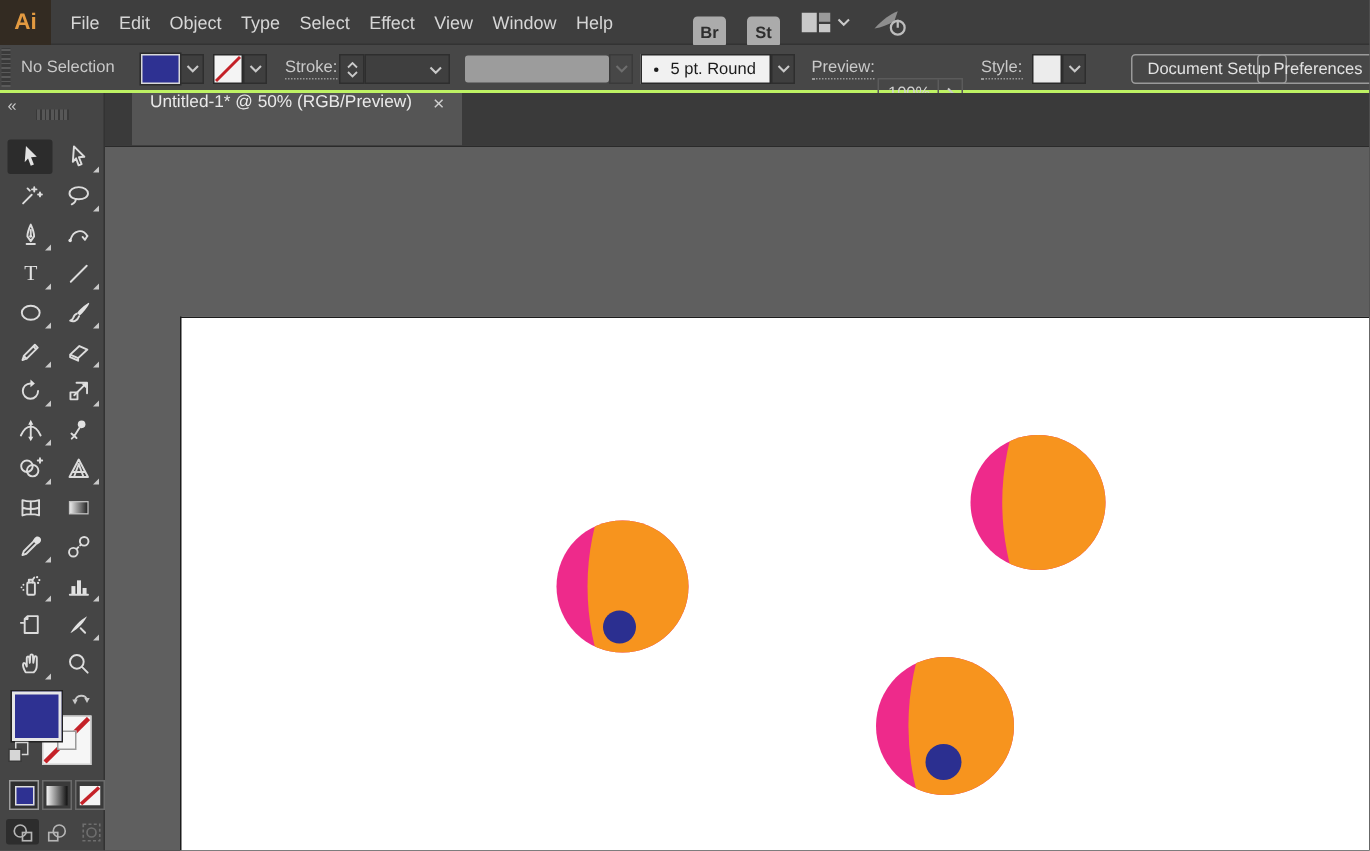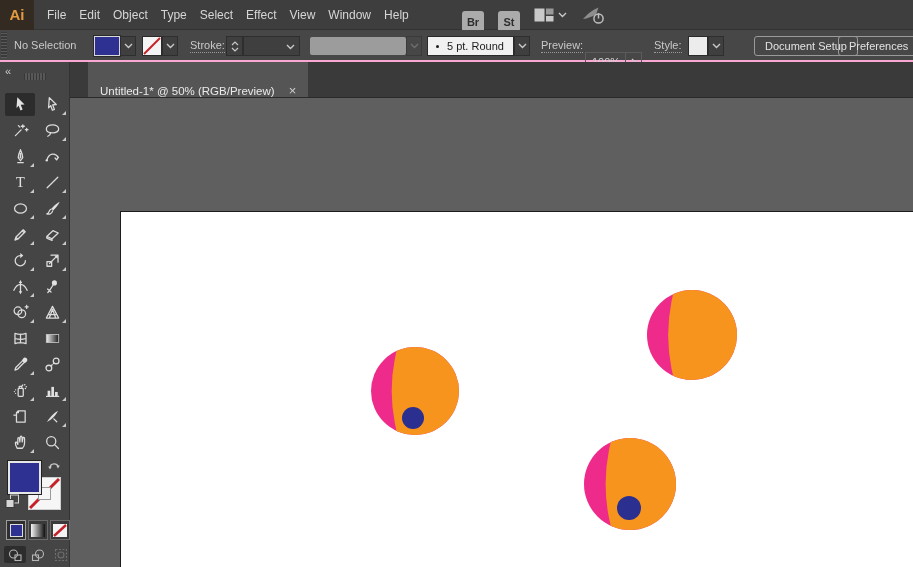--- a/index.html
+++ b/index.html
@@ -12,21 +12,21 @@
   .ai-logo{width:34px;height:30px;background:#332B22;color:#E39A41;font-weight:bold;
            font-size:15px;display:flex;align-items:center;justify-content:center;flex:0 0 auto;}
   .menus{display:flex;gap:13px;padding-left:13px;}
   .menu-item{color:#D6D6D6;font-size:12px;cursor:default;white-space:nowrap;}
   .mb-right{position:absolute;left:462px;top:0;height:30px;display:flex;align-items:center;gap:14px;}
   .sq-btn{width:22px;height:21px;background:#ABABAB;color:#2E2E2E;border-radius:3px;
           font-size:11px;font-weight:bold;display:flex;align-items:center;justify-content:center;margin-top:13px;}
   .ws-wrap{display:flex;align-items:center;gap:4px;}
   
   .controlbar{position:absolute;left:0;top:30px;width:913px;height:32px;background:#474747;
-              border-bottom:2px solid #f9a8d4;box-sizing:border-box;}
+              border-bottom:2px solid #bef264;box-sizing:border-box;}
   .cb-grip{position:absolute;left:1px;top:2px;width:6px;height:26px;
            background:repeating-linear-gradient(0deg,#5a5a5a 0 1px,#3a3a3a 1px 3px);}
   .cb-label{position:absolute;top:9px;color:#C9C9C9;font-size:11px;}
   .cb-link{border-bottom:1px dotted #9a9a9a;padding-bottom:1px;}
   .chev-btn{position:absolute;top:6px;width:16px;height:20px;background:#3F3F3F;
             border:1px solid #2E2E2E;box-sizing:border-box;display:flex;align-items:center;justify-content:center;}
   .fill-sw{position:absolute;left:94px;top:6px;width:26px;height:20px;border:1px solid #D8D8D8;
            outline:1px solid #2A2A2A;box-sizing:border-box;}
   .none-sw{position:absolute;left:142px;top:6px;width:20px;height:20px;background:#F4F4F4;
            border:1px solid #2A2A2A;box-sizing:border-box;}
@@ -46,21 +46,21 @@
   .opacity-box span{padding-left:6px;flex:1;}
   .opacity-arrow{width:15px;height:100%;border-left:1px solid #5B5B5B;display:flex;align-items:center;justify-content:center;}
   .style-sw{position:absolute;left:688px;top:6px;width:20px;height:20px;background:#ECECEC;
             border:1px solid #2A2A2A;box-sizing:border-box;}
   .cb-button{position:absolute;top:6px;height:20px;border:1px solid #9A9A9A;border-radius:3px;
              color:#E2E2E2;font-size:11px;background:transparent;display:flex;align-items:center;
              justify-content:center;padding:0 10px;box-sizing:border-box;}
   
   .tabbar{position:absolute;left:70px;top:62px;width:843px;height:35px;background:#3A3A3A;}
   .tab{position:absolute;left:18px;top:0;height:35px;background:#555555;display:flex;
-       align-items:flex-end;gap:14px;padding:0 12px;color:#EAEAEA;font-size:11.5px;}
+       align-items:flex-start;gap:14px;padding:0 12px;color:#EAEAEA;font-size:11.5px;}
   .tab-close{color:#CFCFCF;font-size:13px;line-height:1;}
   
   .toolpanel{position:absolute;left:0;top:62px;width:70px;height:505px;background:#454545;
              border-right:1px solid #333;box-sizing:border-box;}
   .collapse{position:absolute;left:5px;top:3px;color:#C9C9C9;font-size:11px;letter-spacing:-1px;}
   .grip{position:absolute;left:24px;top:11px;width:22px;height:7px;
         background:repeating-linear-gradient(90deg,#383838 0 1px,#575757 1px 3px);}
   .tools{position:absolute;left:5px;top:31px;display:grid;grid-template-columns:30px 30px;
          grid-auto-rows:23px;column-gap:2px;row-gap:3px;}
   .tool{position:relative;display:flex;align-items:center;justify-content:center;border-radius:2px;}

